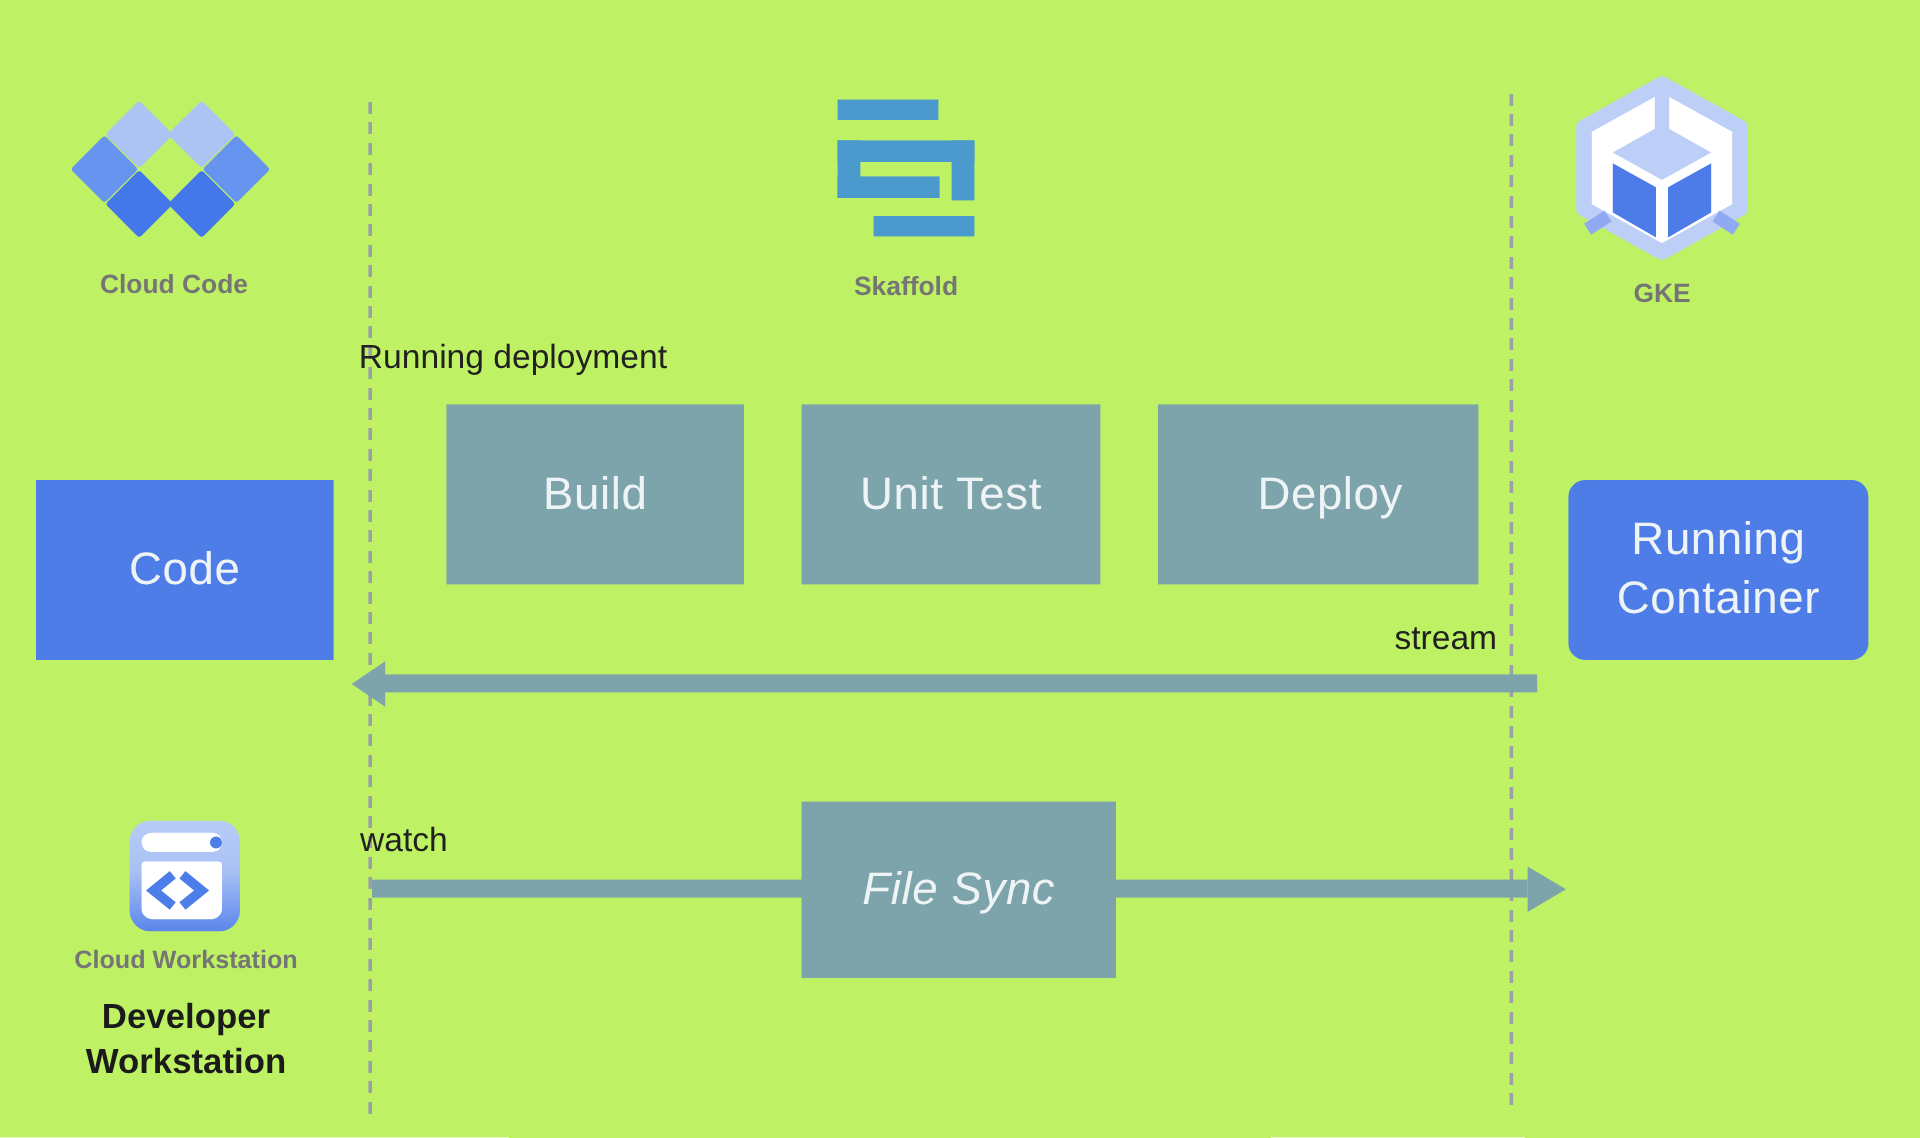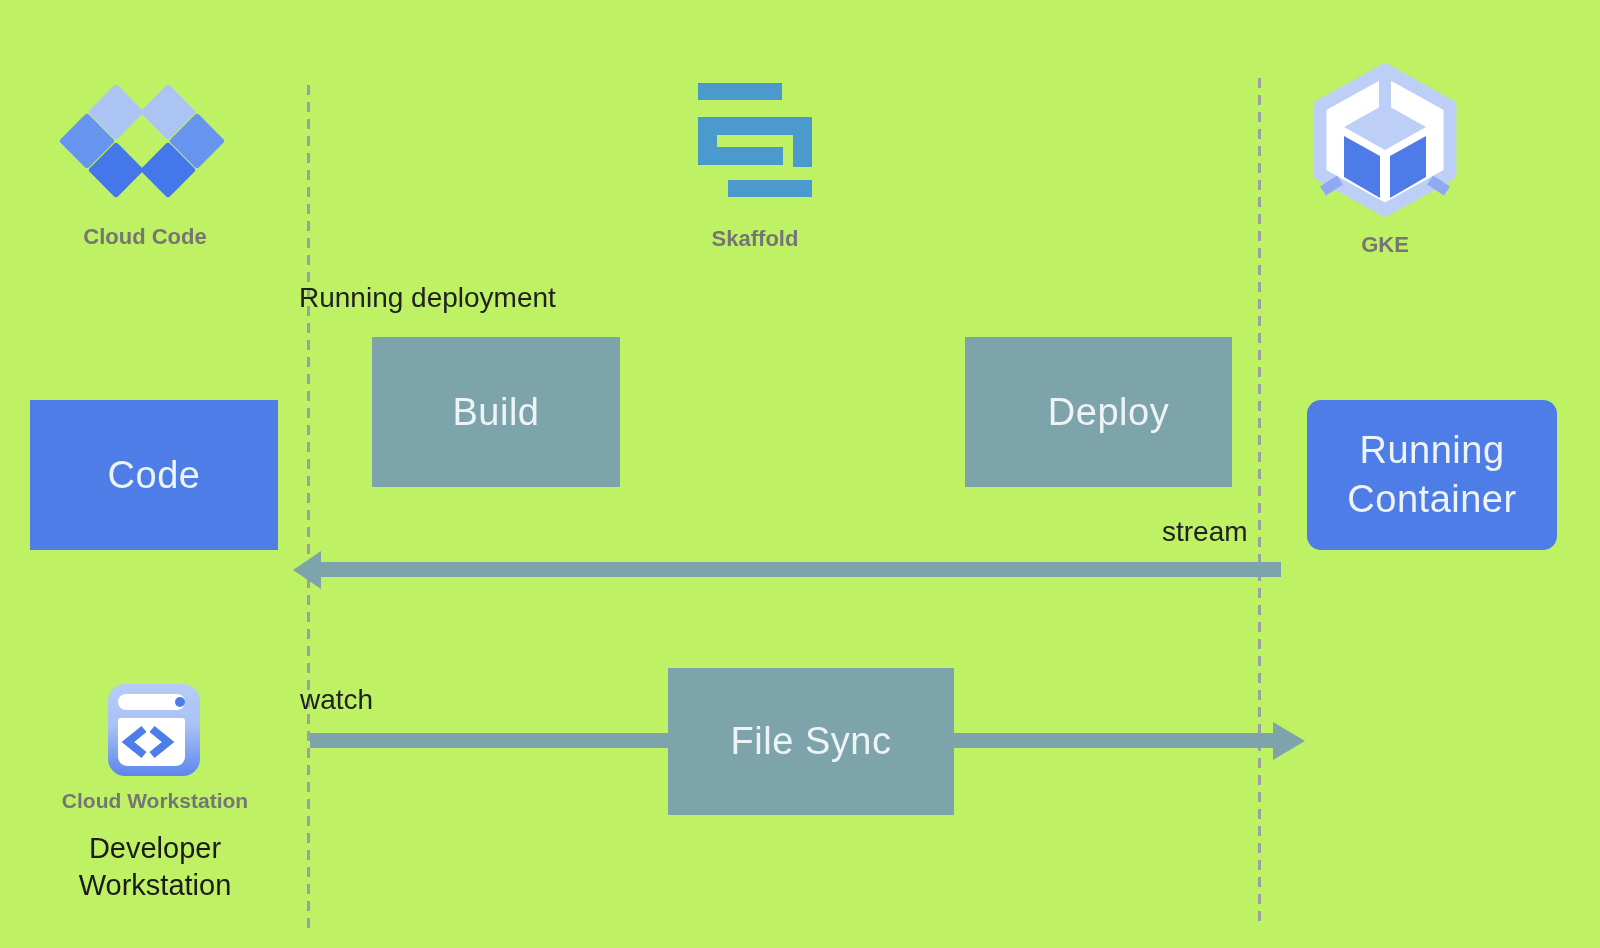--- a/index.html
+++ b/index.html
@@ -102,34 +102,37 @@
   <div class="node blue" style="left:30px;top:400px;width:248px;height:150px;">
     <span>Code</span>
   </div>
   <div class="node blue" style="left:1307px;top:400px;width:250px;height:150px;line-height:49px;border-radius:14px;">
     <span style="display:inline-block;width:200px;">Running Container</span>
   </div>
 
   <div class="node teal" style="left:372px;top:337px;width:248px;height:150px;">
     <span>Build</span>
   </div>
+  <div class="node teal" style="left:668px;top:337px;width:249px;height:150px;">
+    <span>Unit Test</span>
+  </div>
   <div class="node teal" style="left:965px;top:337px;width:247px;height:150px;padding-left:20px;">
     <span>Deploy</span>
   </div>
-  <div class="node teal" style="left:668px;top:668px;width:286px;height:147px;">
+  <div class="node teal" style="left:668px;top:668px;width:262px;height:147px;font-style:italic;">
     <span>File Sync</span>
   </div>
 
   <div class="cw">
     <div class="cw-bar"></div>
     <div class="cw-dot"></div>
     <div class="cw-body">
       <svg width="67" height="48" viewBox="0 0 67 48">
         <polyline points="26,11 10,24 26,37" fill="none" stroke="#4c7de9" stroke-width="8" stroke-linecap="butt" stroke-linejoin="miter"></polyline>
         <polyline points="34,11 50,24 34,37" fill="none" stroke="#4c7de9" stroke-width="8" stroke-linecap="butt" stroke-linejoin="miter"></polyline>
       </svg>
     </div>
   </div>
   <div class="logo-label" style="left:30px;top:789px;width:250px;font-size:21px;">Cloud Workstation</div>
 
-  <div class="zone-label" style="left:25px;top:830px;width:260px;">Developer Workstation</div>
+  <div class="zone-label" style="left:25px;top:830px;width:260px;font-weight:bold;">Developer Workstation</div>
 
 </div>
 
 </body></html>

